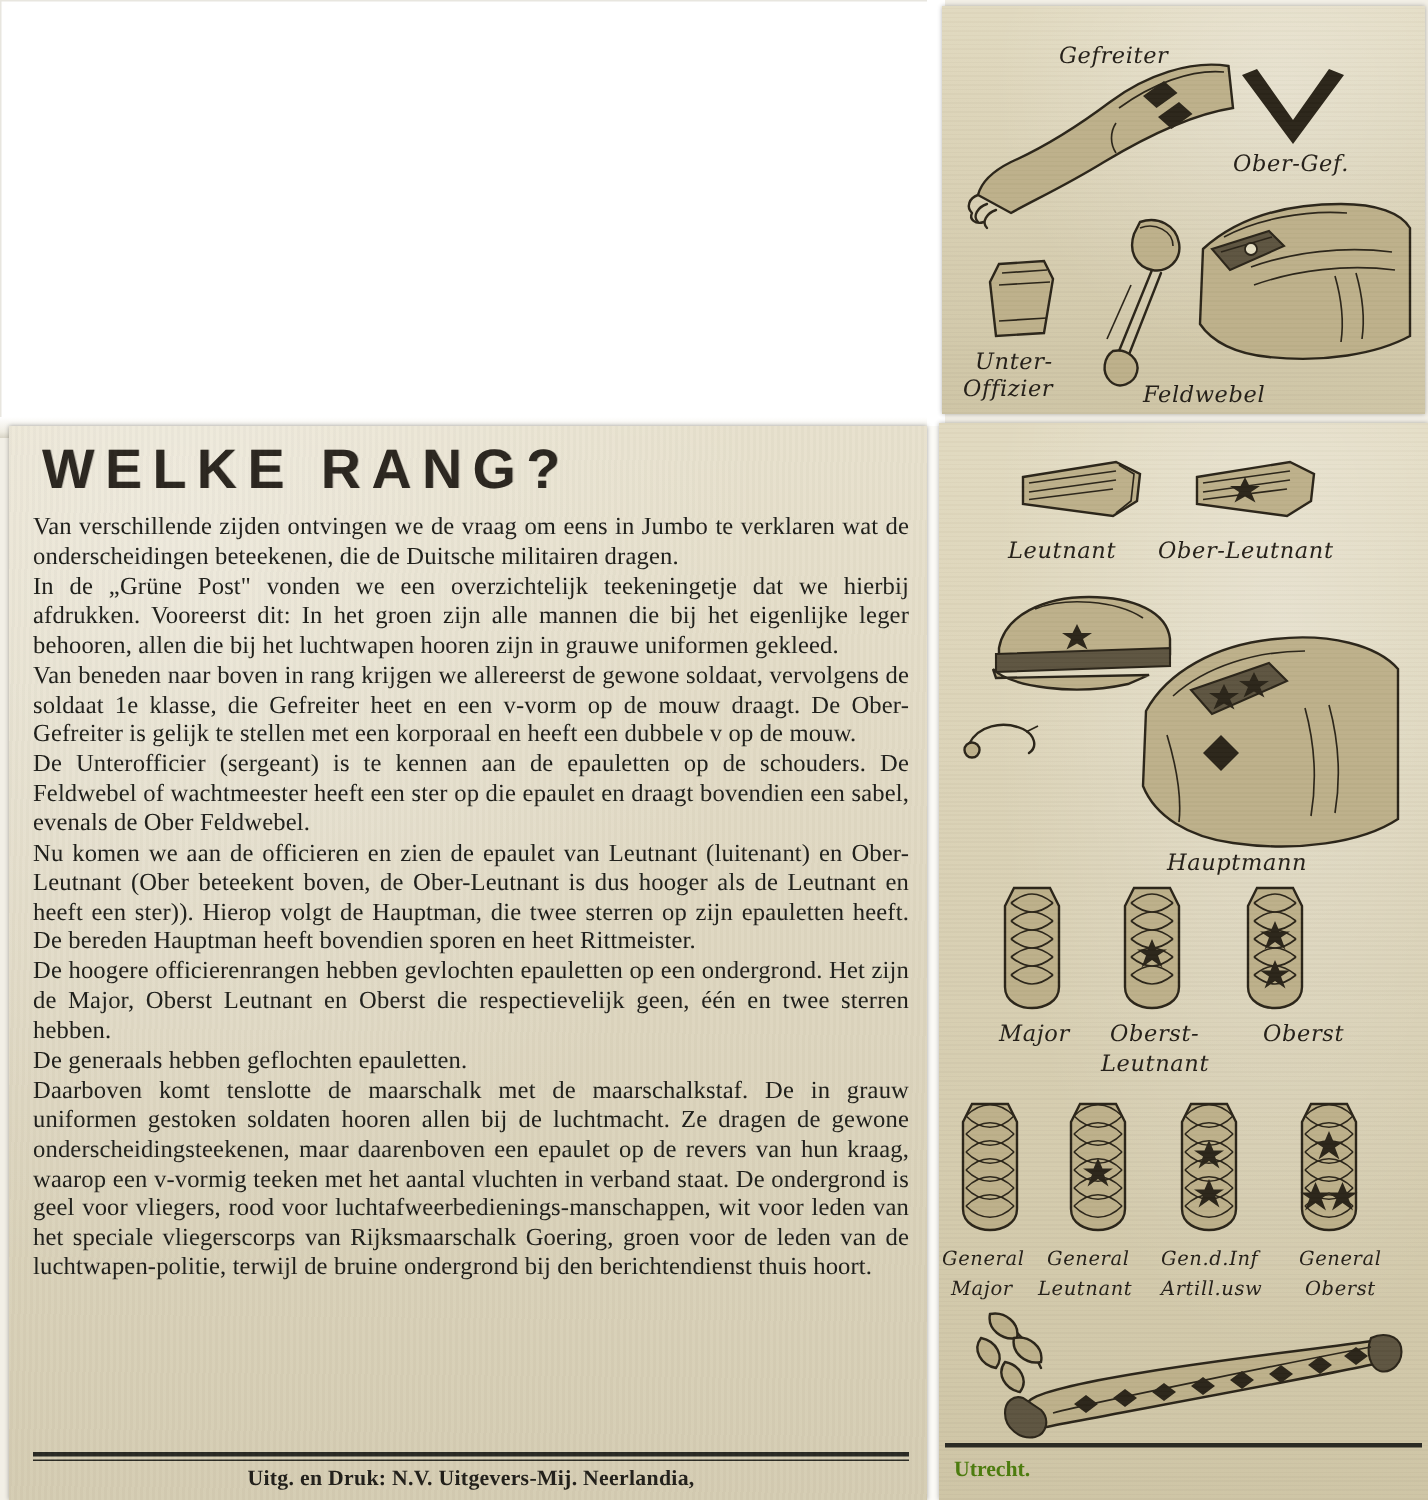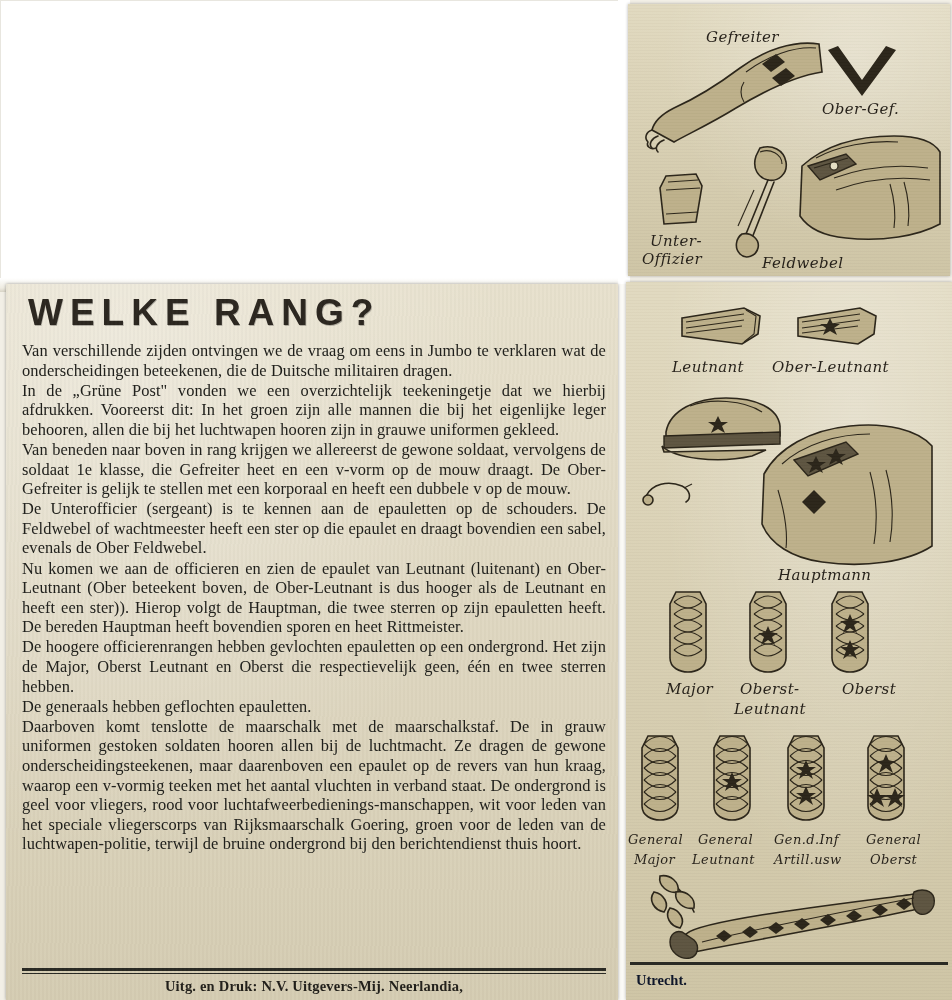--- a/index.html
+++ b/index.html
@@ -144,21 +144,21 @@
     letter-spacing: 0.4px;
   }
   .hlabel.small { font-size: 13px; }
 
   .imprint-right {
     position: absolute;
     left: 636px; top: 972px;
     font-family: "Liberation Serif", serif;
     font-size: 14.5px;
     font-weight: bold;
-    color: #0f172a;
+    color: #4d7c0f;
   }
   .panel-rule-right {
     position: absolute;
     left: 630px; top: 962px;
     width: 318px;
     border-top: 3px solid #2a2a24;
     height: 0;
   }
 
   

